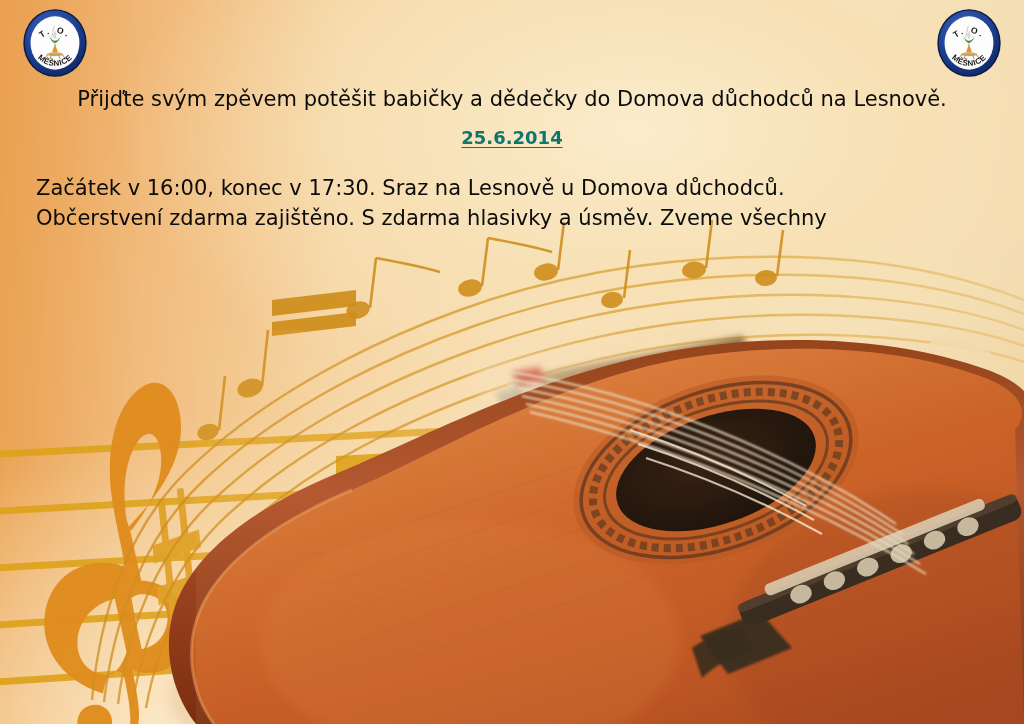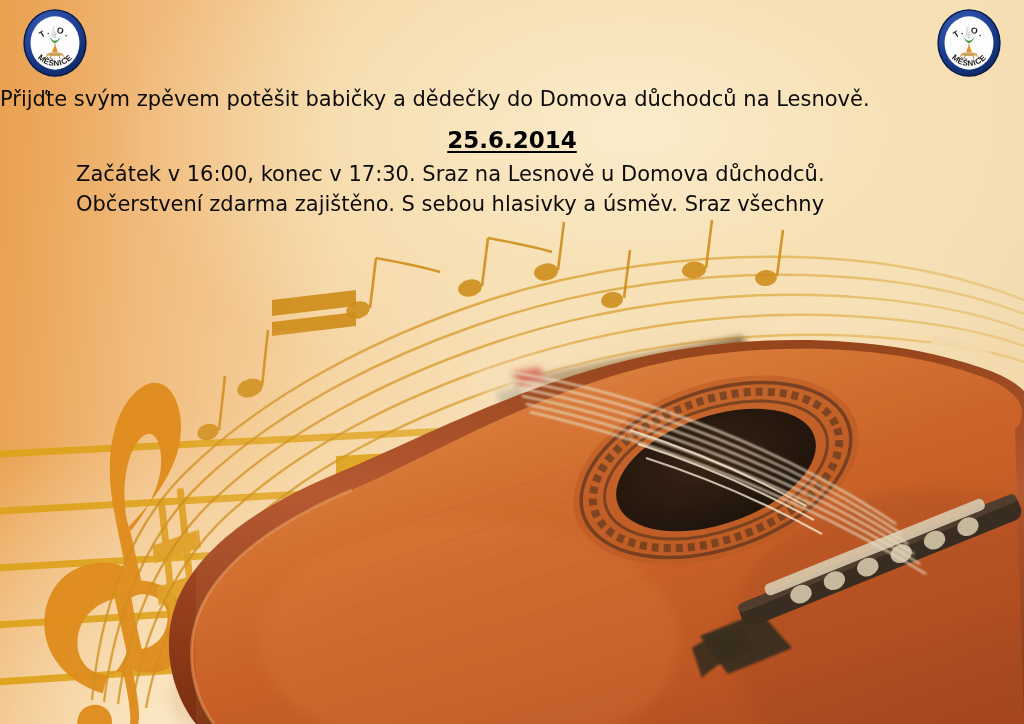--- a/index.html
+++ b/index.html
@@ -76,47 +76,46 @@
     color: #111111;
     letter-spacing: 0.2px;
     line-height: 1.05;
   }
 
   .lead {
     position: absolute;
     top: 86px;
     left: 0;
     right: 0;
-    text-align: left;
+    text-align: center;
     font-size: 21px;
     color: #0c0c0c;
     line-height: 1.25;
   }
 
   .date {
     position: absolute;
     top: 127px;
     left: 0;
     right: 0;
     text-align: center;
-    font-size: 23px;
+    font-size: 18px;
     font-weight: bold;
-    color: #000000;
+    color: #0f766e;
   }
   .date span { text-decoration: underline; text-underline-offset: 3px; }
 
   .details {
     position: absolute;
-    top: 160px;
+    top: 174px;
     left: 36px;
     width: 900px;
     font-size: 21px;
     color: #0c0c0c;
     line-height: 1.42;
-    margin-left: 40px;
   }
   .details p { margin: 0; }
 
   
   .logo {
     position: absolute;
     top: 7px;
     width: 74px;
     height: 72px;
   }
@@ -466,21 +465,21 @@
 
 
     <div class="lead">Přijďte svým zpěvem potěšit babičky a dědečky do Domova důchodců na Lesnově.</div>
 
     <div class="date">
       <span>25.6.2014</span>
     </div>
 
     <div class="details">
       <p>Začátek v 16:00, konec v 17:30. Sraz na Lesnově u Domova důchodců.</p>
-      <p>Občerstvení zdarma zajištěno. S sebou hlasivky a úsměv. Sraz všechny</p>
+      <p>Občerstvení zdarma zajištěno. S zdarma hlasivky a úsměv. Zveme všechny</p>
     </div>
 
     <div class="logo logo-left">
       <svg viewBox="0 0 100 100" xmlns="http://www.w3.org/2000/svg">
         <defs>
           <radialGradient id="ringGradL" cx="0.4" cy="0.3" r="0.85">
             <stop offset="0" stop-color="#3f63bd"></stop>
             <stop offset="0.55" stop-color="#1d3f92"></stop>
             <stop offset="1" stop-color="#0a1f54"></stop>
           </radialGradient>

